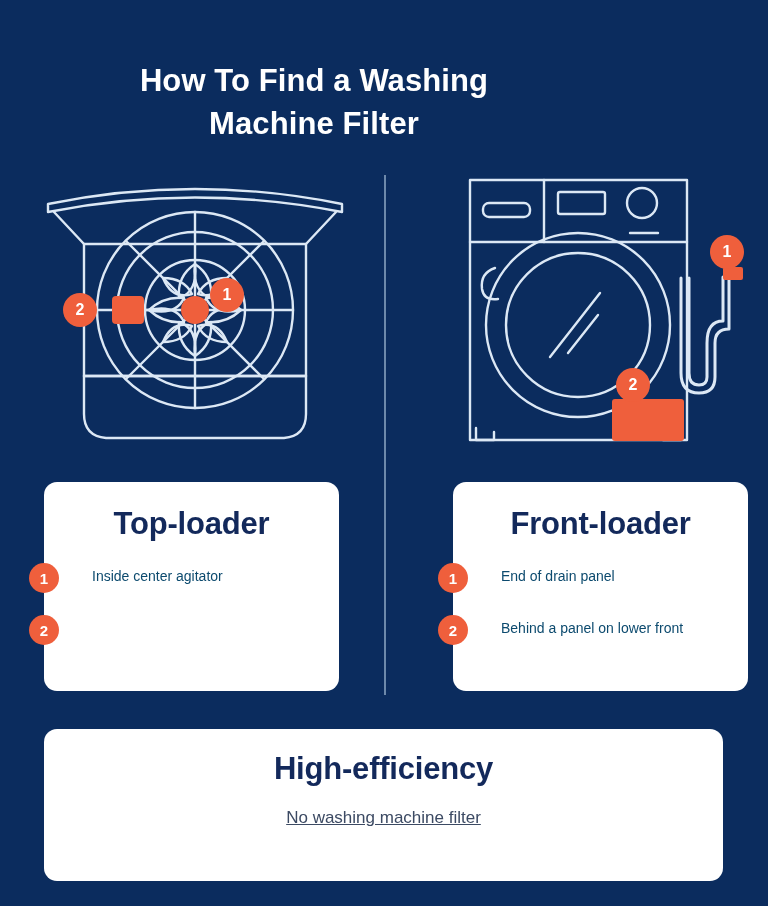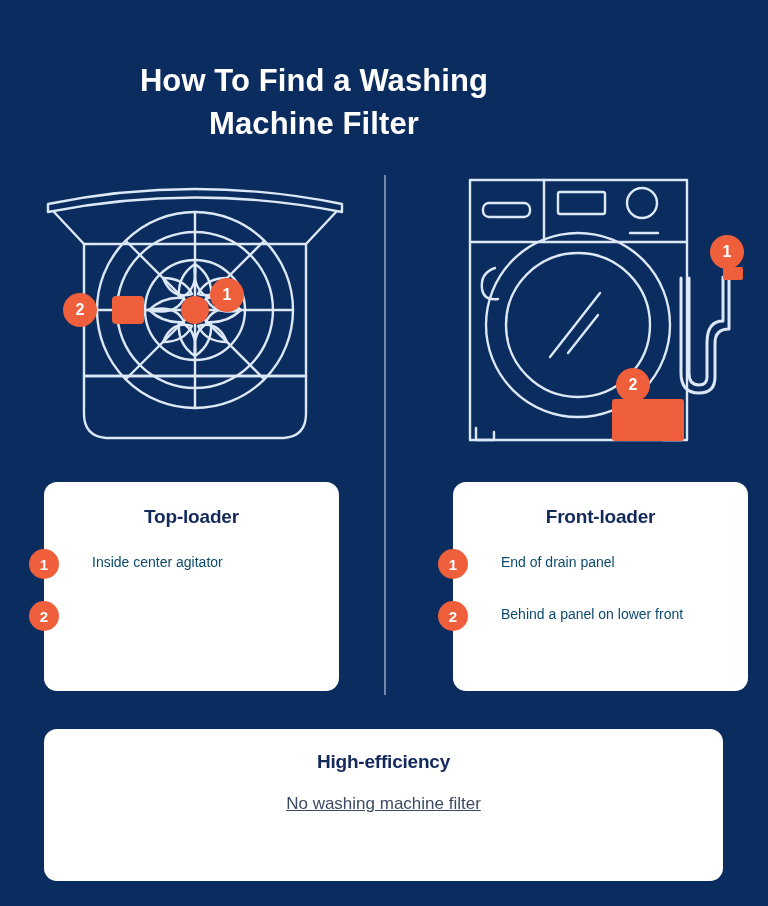--- a/index.html
+++ b/index.html
@@ -56,21 +56,21 @@
     position: absolute;
     background: #ffffff;
     border-radius: 13px;
   }
   #card-toploader { left: 44px; top: 482px; width: 295px; height: 209px; }
   #card-frontloader { left: 453px; top: 482px; width: 295px; height: 209px; }
   #card-he { left: 44px; top: 729px; width: 679px; height: 152px; }
 
   .card-title {
     text-align: center;
-    font-size: 19px;
+    font-size: 31px;
     font-weight: bold;
     color: #13295b;
     letter-spacing: -0.2px;
   }
   #card-toploader .card-title,
   #card-frontloader .card-title { margin-top: 24px; }
 
   .card-items { margin-top: 22px; }
   .card-item {
     position: relative;

